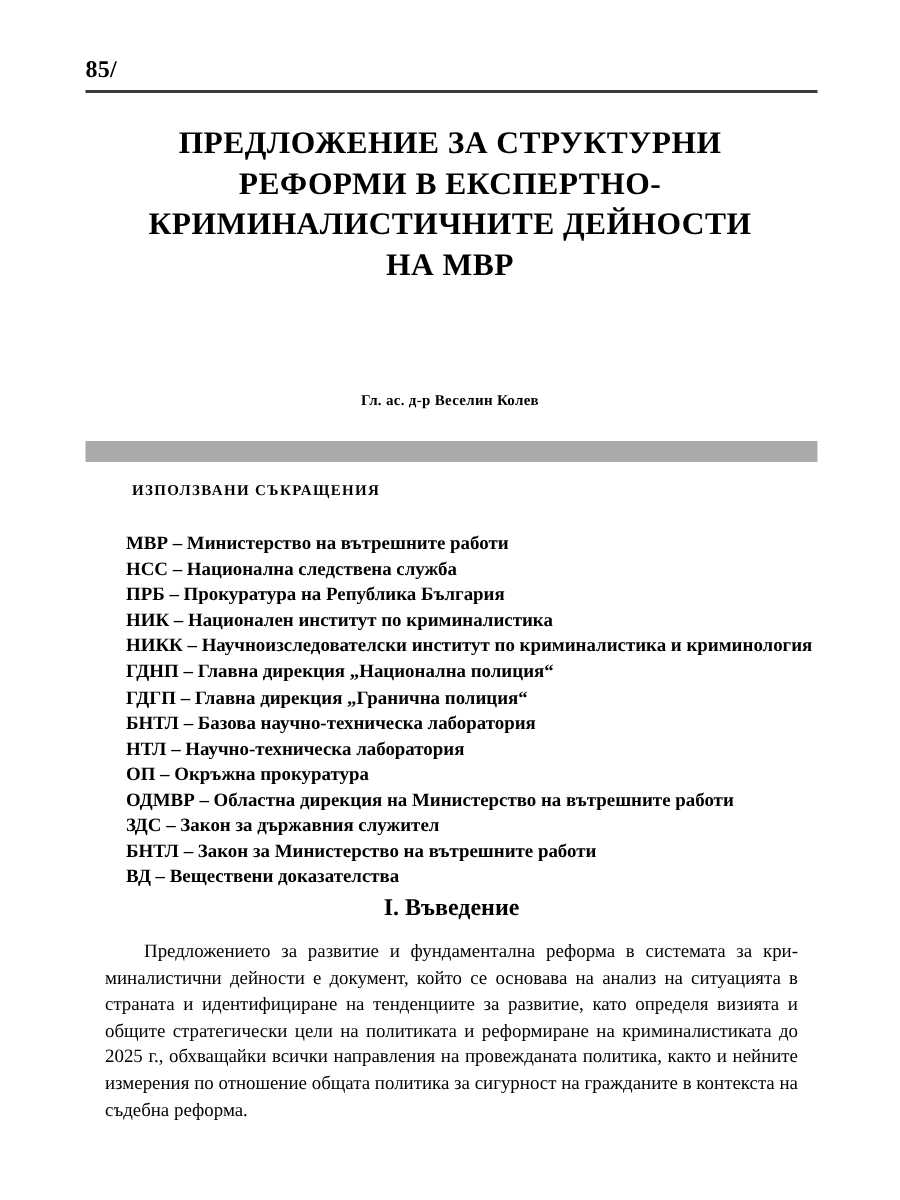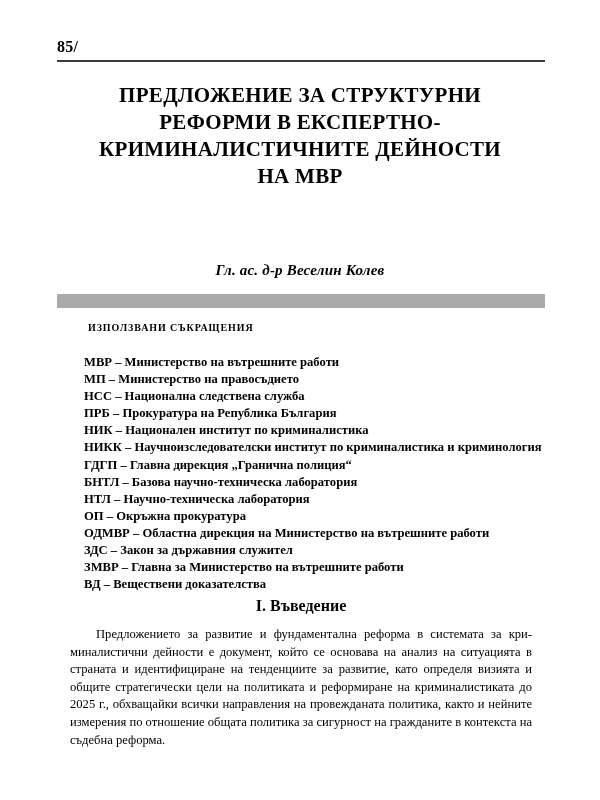--- a/index.html
+++ b/index.html
@@ -63,23 +63,22 @@
 
   
   .author-block {
     position: absolute;
     left: 50px;
     top: 262px;
     width: 500px;
     text-align: center;
   }
   .author-name {
-    font-size: 15px;
+    font-size: 10px;
     font-weight: bold;
-    font-style: italic;
     letter-spacing: 0.2px;
   }
 
   
   .grey-band {
     position: absolute;
     left: 57px;
     top: 294px;
     width: 488px;
     height: 14px;
@@ -155,32 +154,32 @@
   <div class="author-block">
     <div class="author-name">Гл. ас. д-р Веселин Колев</div>
   </div>
 
   <div class="grey-band"></div>
 
   <div class="abbrev-section">
     <div class="abbrev-heading">ИЗПОЛЗВАНИ СЪКРАЩЕНИЯ</div>
     <ul class="abbrev-list">
       <li class="abbrev-item">МВР – Министерство на вътрешните работи</li>
-      <li class="abbrev-item">МП – Министерство на правосъдието</li>
       <li class="abbrev-item">НСС – Национална следствена служба</li>
       <li class="abbrev-item">ПРБ – Прокуратура на Република България</li>
       <li class="abbrev-item">НИК – Национален институт по криминалистика</li>
       <li class="abbrev-item">НИКК – Научноизследователски институт по криминалистика и криминология</li>
+      <li class="abbrev-item">ГДНП – Главна дирекция „Национална полиция“</li>
       <li class="abbrev-item">ГДГП – Главна дирекция „Гранична полиция“</li>
       <li class="abbrev-item">БНТЛ – Базова научно-техническа лаборатория</li>
       <li class="abbrev-item">НТЛ – Научно-техническа лаборатория</li>
       <li class="abbrev-item">ОП – Окръжна прокуратура</li>
       <li class="abbrev-item">ОДМВР – Областна дирекция на Министерство на вътрешните работи</li>
       <li class="abbrev-item">ЗДС – Закон за държавния служител</li>
-      <li class="abbrev-item">ЗМВР – Главна за Министерство на вътрешните работи</li>
+      <li class="abbrev-item">БНТЛ – Закон за Министерство на вътрешните работи</li>
       <li class="abbrev-item">ВД – Веществени доказателства</li>
     </ul>
   </div>
 
   <div class="intro-section">
     <div class="intro-heading">I. Въведение</div>
     <p class="intro-paragraph">Предложението за развитие и фундаментална реформа в системата за кри­миналистични дейности е документ, който се основава на анализ на ситуацията в страната и идентифициране на тенденциите за развитие, като определя визията и общите стратегически цели на политиката и реформиране на криминалистиката до 2025 г., обхващайки всички направления на провежданата политика, както и нейните измерения по отношение общата политика за сигурност на гражданите в контекста на съдебна реформа.</p>
   </div>
 
 </div>

